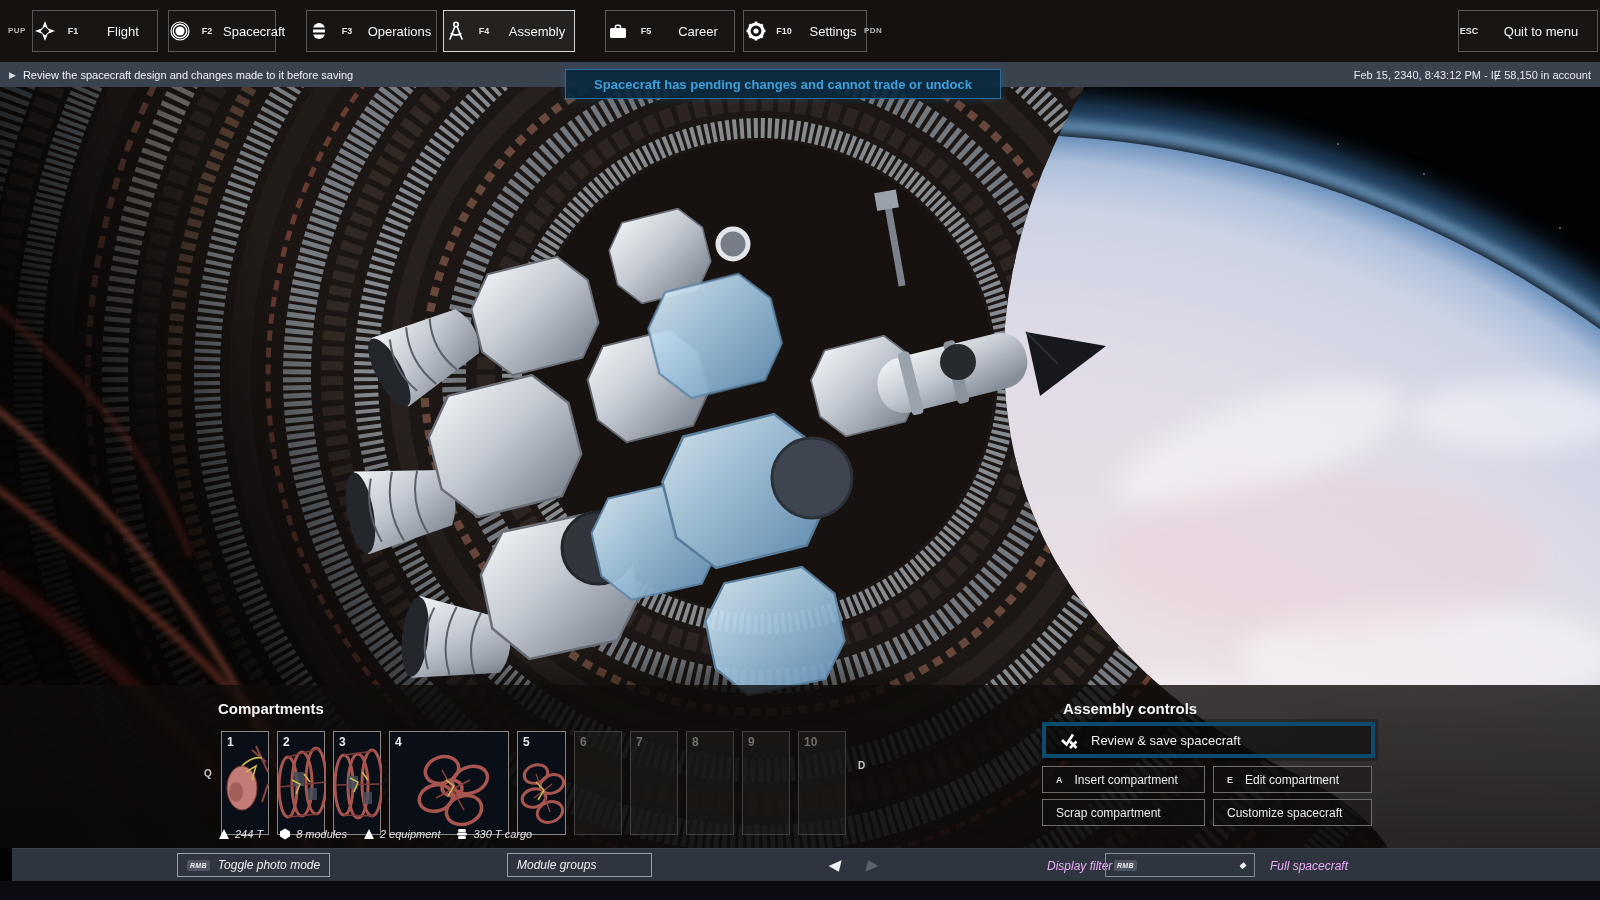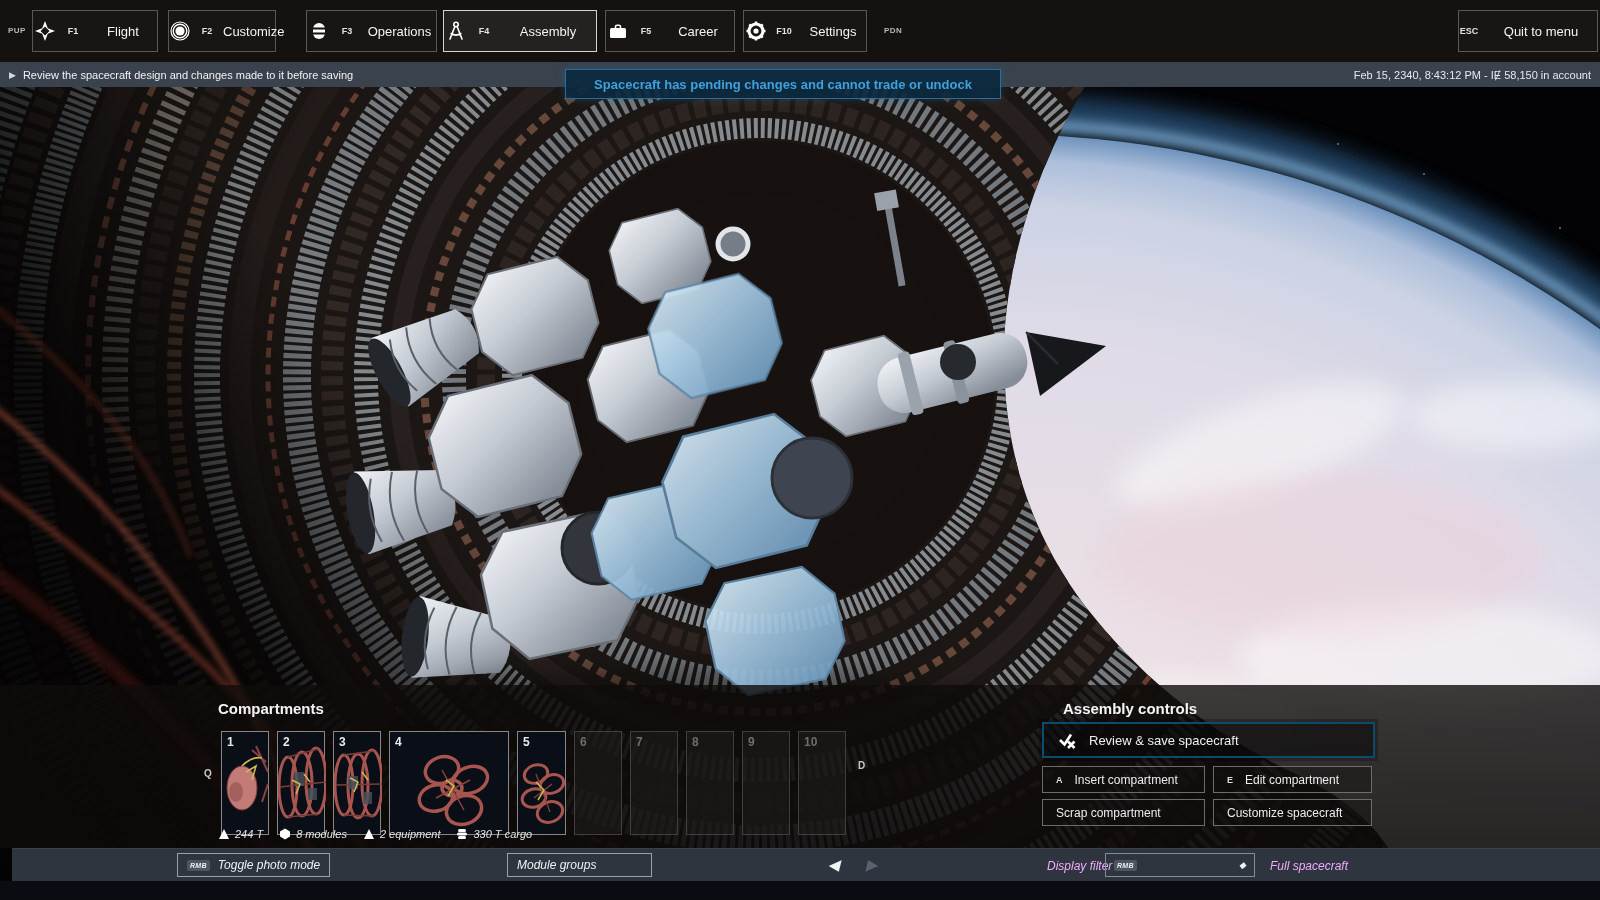--- a/index.html
+++ b/index.html
@@ -45,21 +45,21 @@
   .slot.empty{border-color:#413f3d;background:rgba(32,30,28,0.55);}
   .slot-num{position:absolute;top:3px;left:5px;font-size:12px;font-weight:bold;color:#eaeaea;z-index:2;}
   .slot.empty .slot-num{color:#6f6e6c;}
   .slot svg{position:absolute;left:0;top:0;}
 
   .stats{position:absolute;left:218px;top:827px;z-index:7;display:flex;gap:16px;align-items:center;height:14px;}
   .stat{display:flex;align-items:center;gap:5px;}
   .stat .stext{font-size:11px;font-style:italic;color:#e4e4e4;white-space:nowrap;}
 
   .ctl-btn{position:absolute;z-index:7;box-sizing:border-box;display:flex;align-items:center;cursor:pointer;}
-  .review-btn{left:1042px;top:722px;width:333px;height:36px;border:2px solid #0c4a6e;
+  .review-btn{left:1042px;top:722px;width:333px;height:36px;border:4px solid #0c4a6e;
               background:rgba(8,8,8,0.6);box-shadow:0 0 0 3px rgba(0,0,0,0.25);padding:0 13px;gap:12px;}
   .review-btn .blabel{font-size:13px;color:#f0f0f0;}
   .small-btn{height:27px;border:1px solid #6d6c6a;background:rgba(18,17,16,0.45);padding:0 13px;gap:12px;}
   .small-btn .bkey{font-size:9px;font-weight:bold;color:#dedede;}
   .small-btn .blabel{font-size:12px;color:#ececec;white-space:nowrap;}
 
   
   .bottombar{position:absolute;left:12px;top:848px;width:1600px;height:33px;background:#2e353e;z-index:8;
              border-top:1px solid #3a414b;box-sizing:border-box;font-style:italic;}
   .bar-btn{position:absolute;top:4px;height:24px;box-sizing:border-box;border:1px solid #9aa0a7;
@@ -253,35 +253,35 @@
 
     <div class="menu-btn" style="left:168px;width:108px">
       <span class="micon">
         <svg width="22" height="22" viewBox="0 0 22 22">
           <circle cx="11" cy="11" r="9" fill="none" stroke="#fff" stroke-width="1.2"></circle>
           <circle cx="11" cy="11" r="6.8" fill="none" stroke="#fff" stroke-width="1.4"></circle>
           <circle cx="11" cy="11" r="4.6" fill="#fff"></circle>
           </svg>
       </span>
       <span class="key">F2</span>
-      <span class="label">Customize</span>
+      <span class="label">Spacecraft</span>
     </div>
 
     <div class="menu-btn" style="left:306px;width:131px">
       <span class="micon">
         <svg width="22" height="22" viewBox="0 0 22 22">
           <rect x="5" y="3" width="12" height="16" rx="6" fill="#fff"></rect>
           <path d="M5,8.5 H17 M5,13.5 H17" stroke="#14110f" stroke-width="2"></path>
           </svg>
       </span>
       <span class="key">F3</span>
       <span class="label">Operations</span>
     </div>
 
-    <div class="menu-btn selected" style="left:443px;width:154px">
+    <div class="menu-btn selected" style="left:443px;width:132px">
       <span class="micon">
         <svg width="22" height="22" viewBox="0 0 22 22">
           <g stroke="#fff" stroke-width="1.6" fill="none" stroke-linecap="round">
             <circle cx="11" cy="4.5" r="2.2"></circle>
             <path d="M9.9,6.5 L5,19 M12.1,6.5 L17,19 M6.2,13.5 Q11,16.8 15.8,13.5"></path>
             </g>
           </svg>
       </span>
       <span class="key">F4</span>
       <span class="label">Assembly</span>
@@ -305,21 +305,21 @@
           <g stroke="#fff" stroke-width="2.6">
             <path d="M11,1.5 V4.5 M11,17.5 V20.5 M1.5,11 H4.5 M17.5,11 H20.5 M4.3,4.3 L6.4,6.4 M15.6,15.6 L17.7,17.7 M17.7,4.3 L15.6,6.4 M6.4,15.6 L4.3,17.7"></path>
             </g>
           <circle cx="11" cy="11" r="2.6" fill="#fff"></circle>
           </svg>
       </span>
       <span class="key">F10</span>
       <span class="label">Settings</span>
     </div>
 
-    <span class="pad-label" style="left:884px;top:26px">PDN</span>
+    <span class="pad-label" style="left:864px;top:26px">PDN</span>
 
     <div class="menu-btn" style="left:1458px;width:140px">
       <span class="key">ESC</span>
       <span class="label">Quit to menu</span>
     </div>
   </div>
 
   <div class="objbar">
     <span class="chev">▶</span>
     <span class="obj-text">Review the spacecraft design and changes made to it before saving</span>

